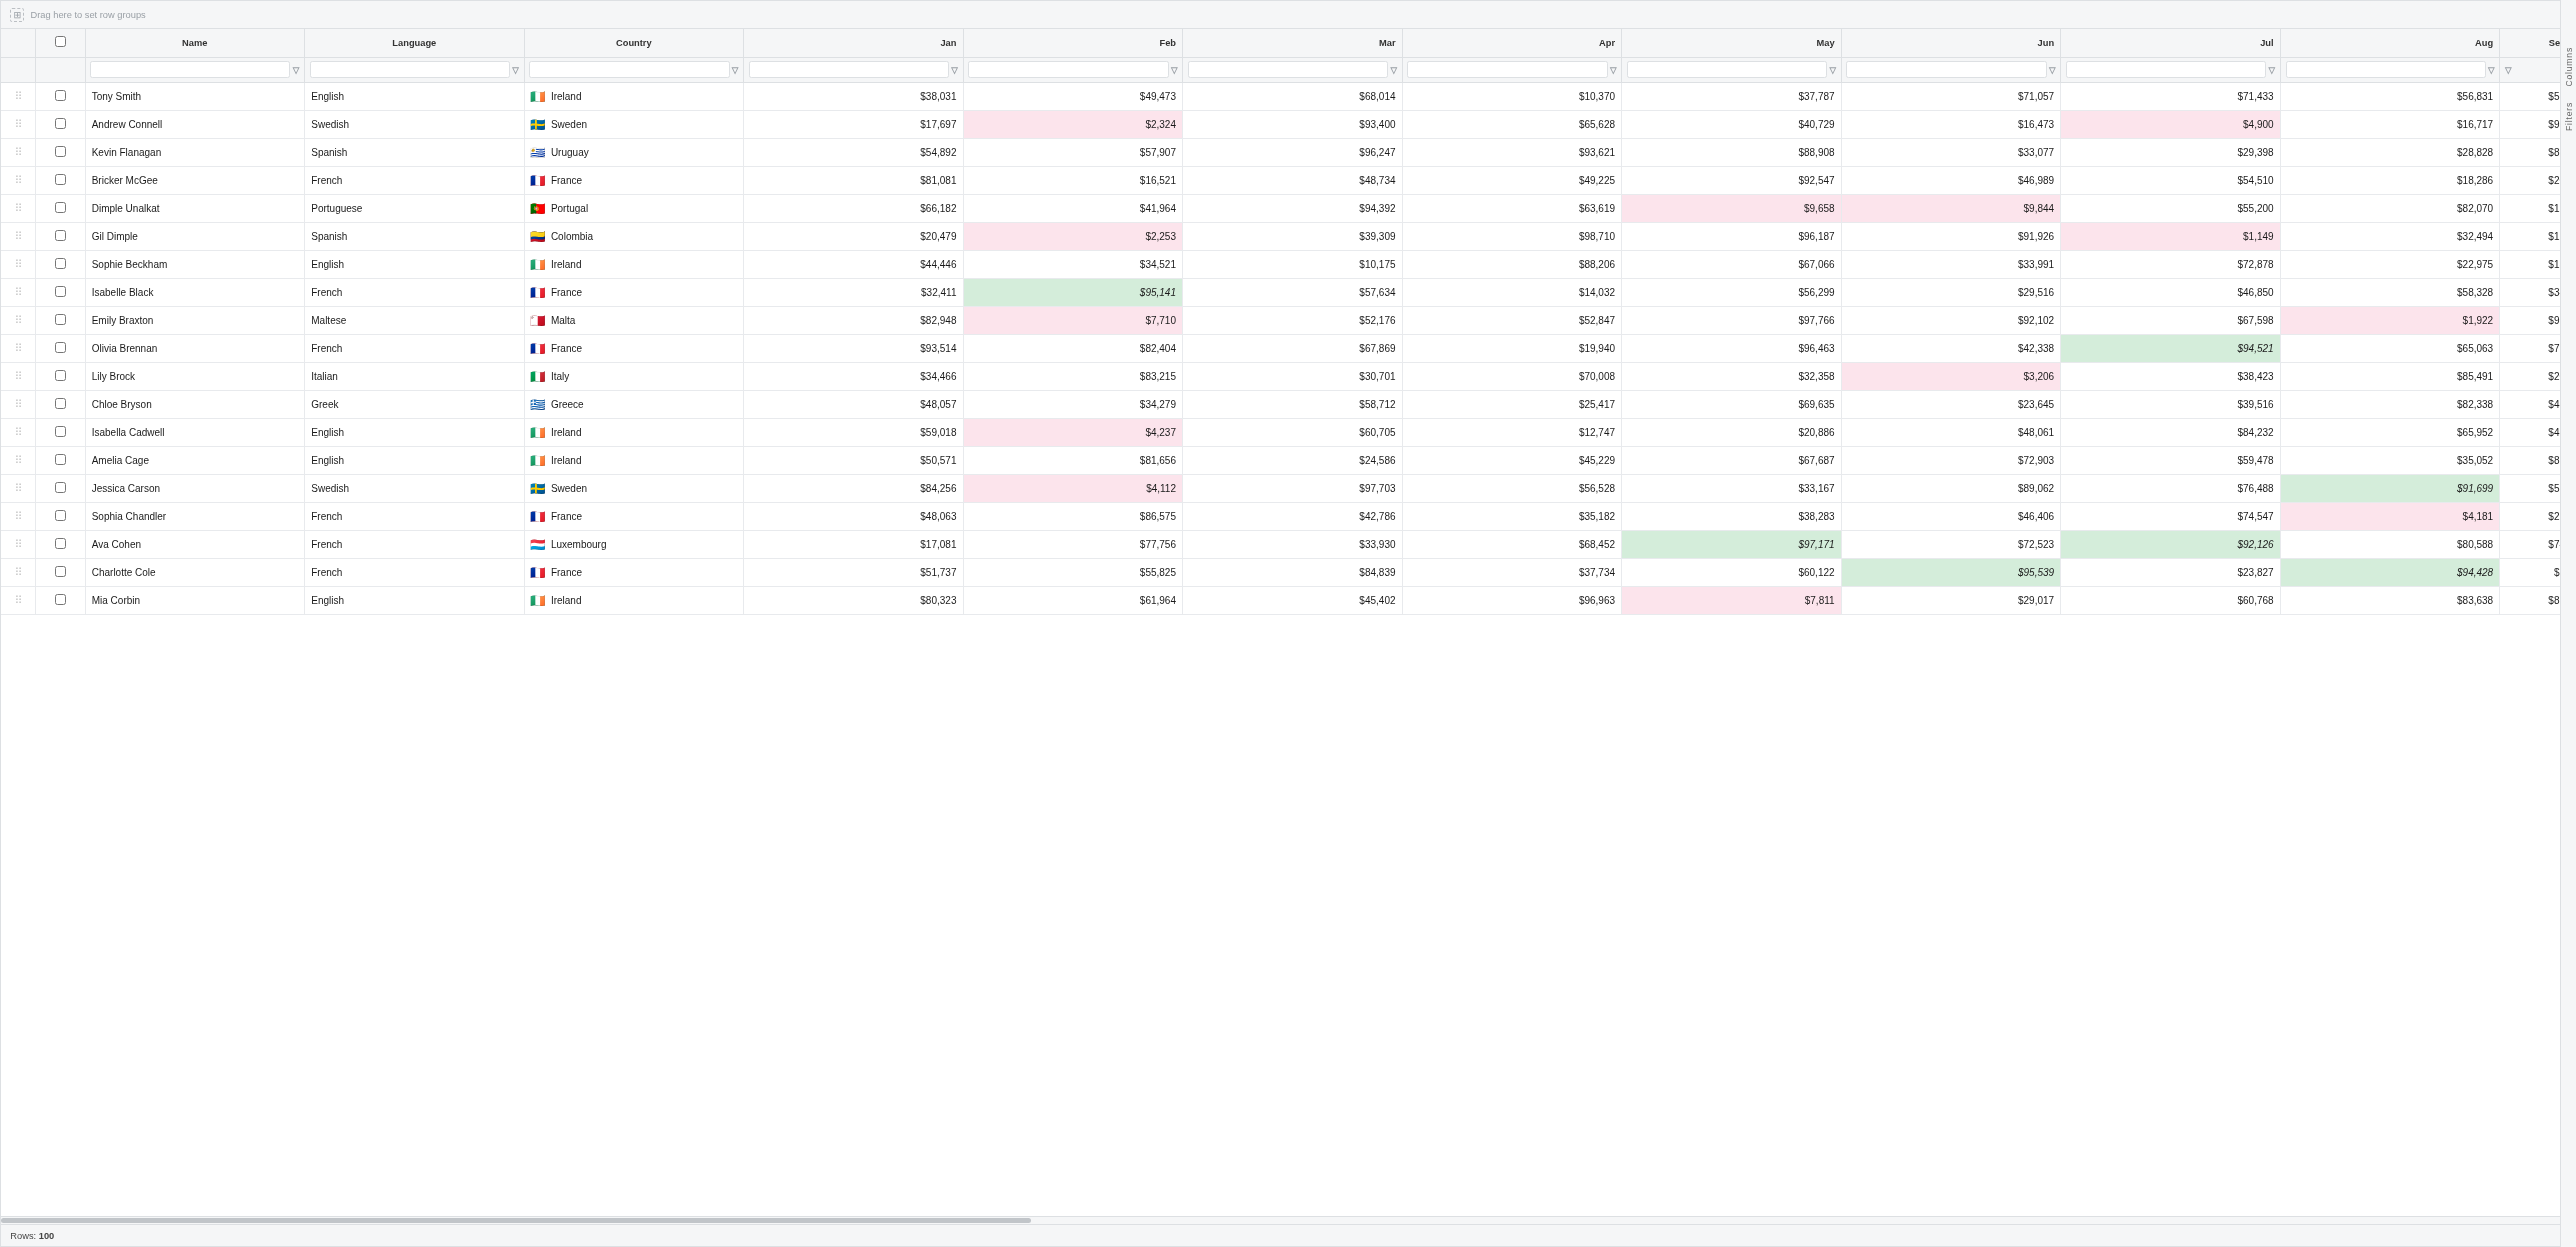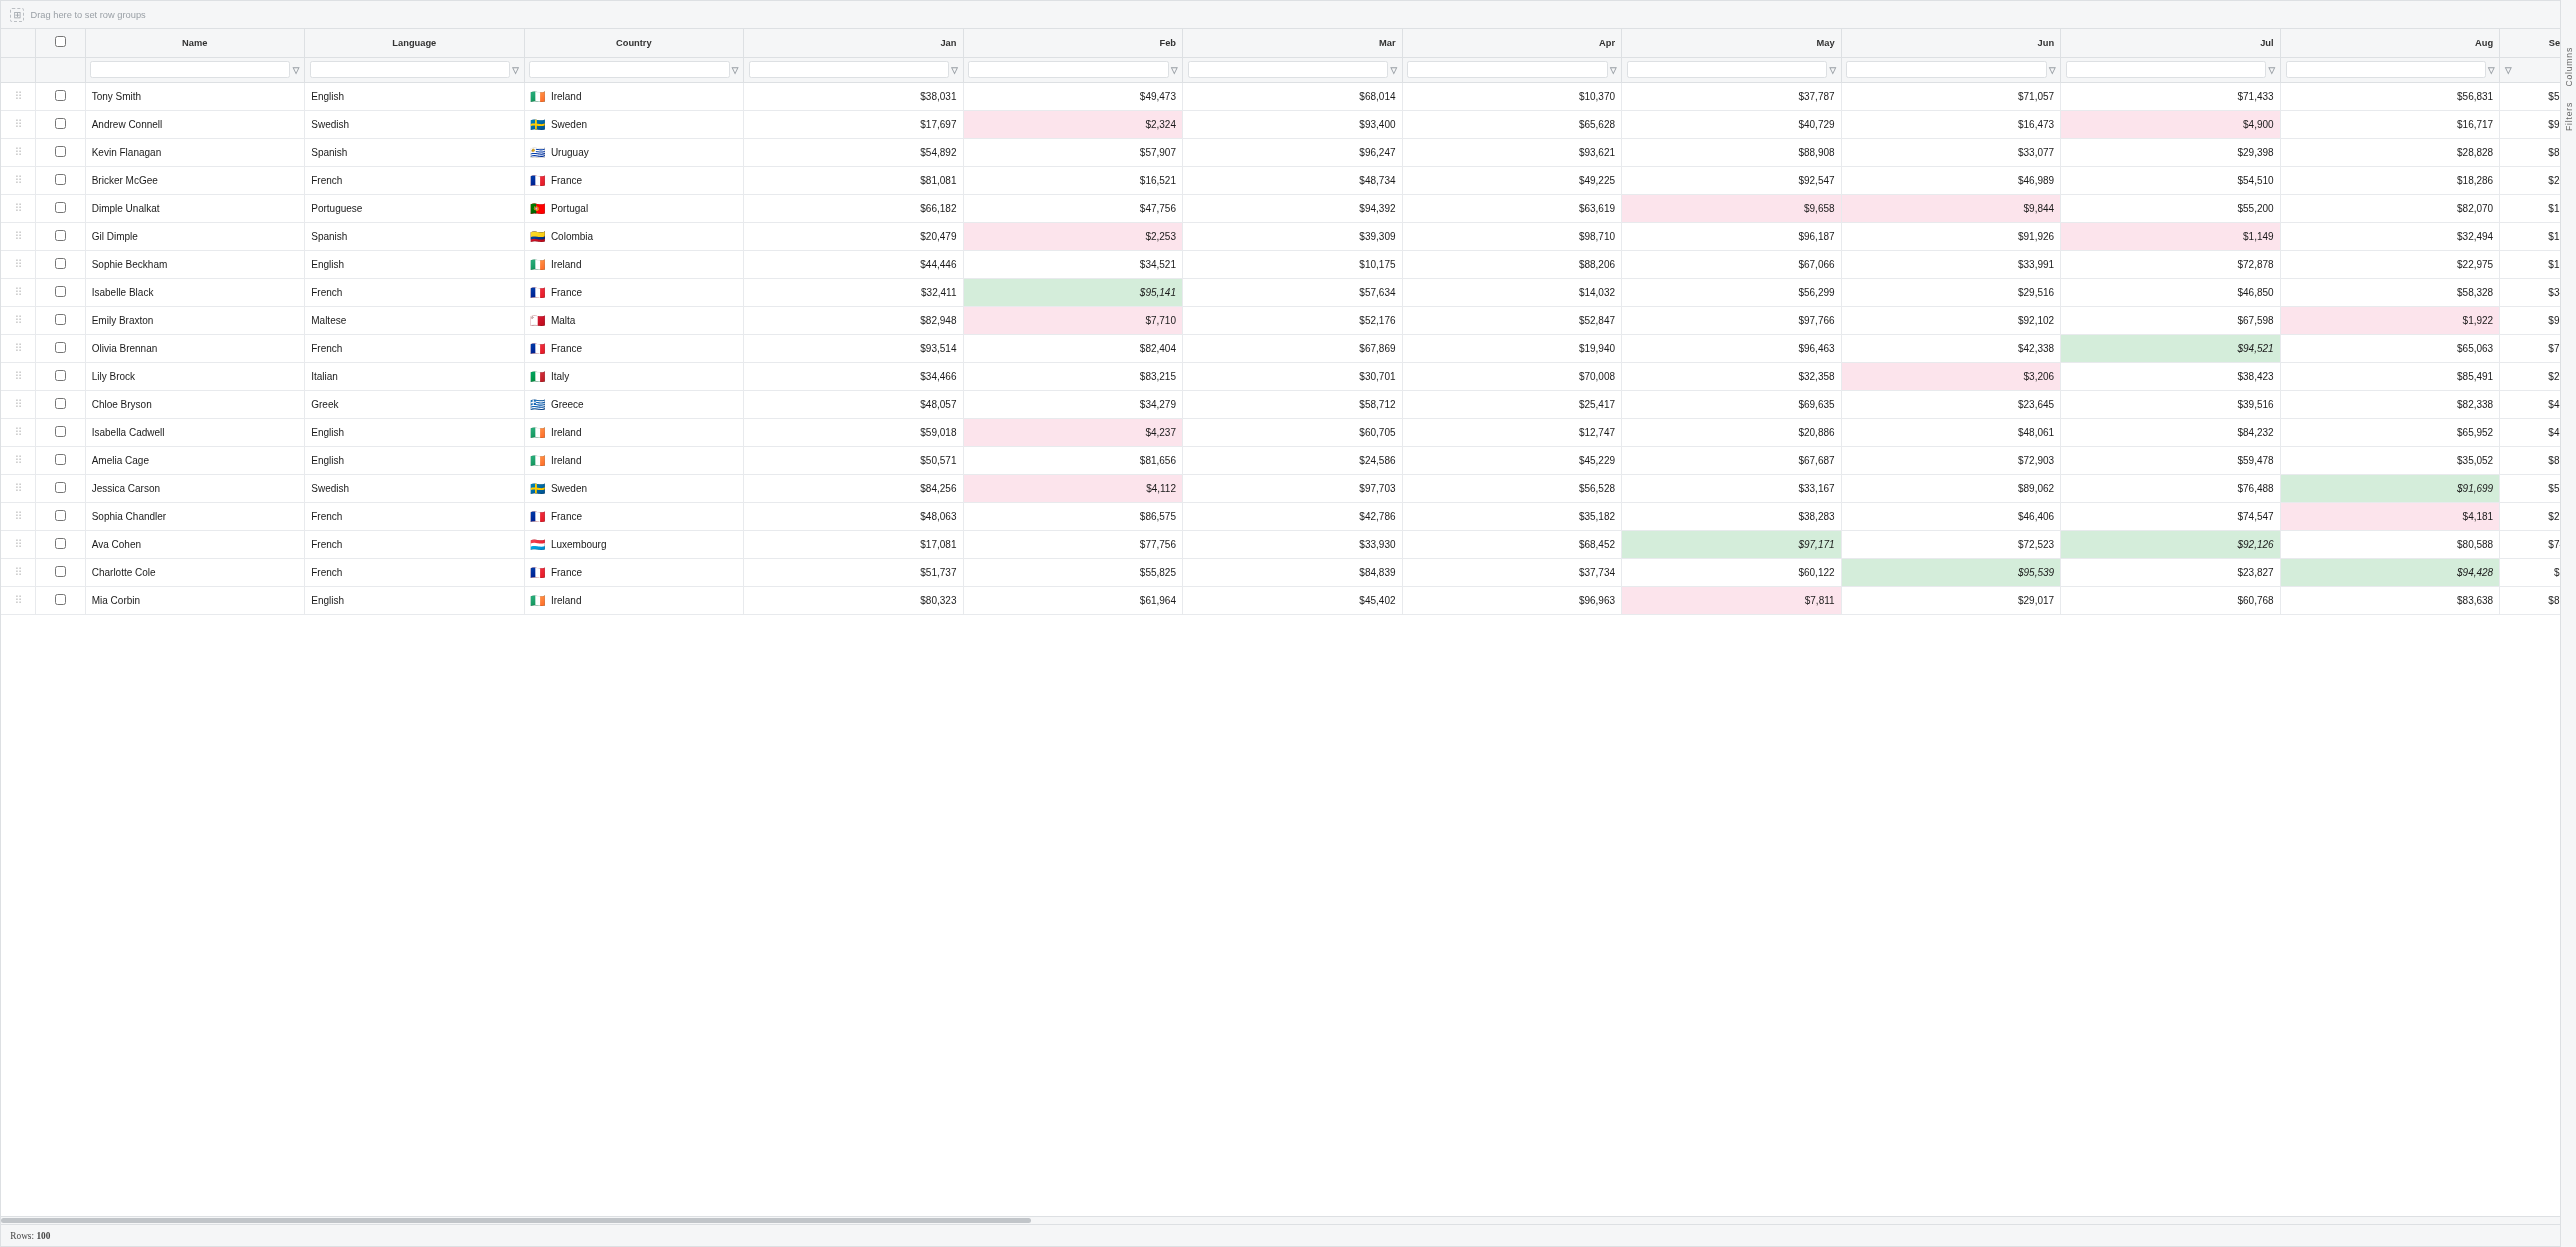--- a/index.html
+++ b/index.html
@@ -220,21 +220,20 @@
 
     .status-bar {
       height: 22px;
       background: #f5f6f7;
       border-top: 0.8px solid #dde0e3;
       display: flex;
       align-items: center;
       padding: 0 9.3px;
       font-size: 9.3px;
       color: #444;
-      font-family: Liberation Serif, serif;
     }
 
     .status-bar strong {
       font-weight: 700;
     }
 
     .scrollbar-track {
       height: 7.8px;
       background: #f5f6f7;
       border-top: 0.8px solid #dde0e3;
@@ -447,21 +446,21 @@
           <tr>
             <td class="col-drag"><span class="drag-dots" style="color:#ccc;">⠿</span></td>
             <td class="col-check"><input type="checkbox" style=""></td>
             <td class="col-name">Dimple Unalkat</td>
             <td class="col-language">Portuguese</td>
             <td class="col-country"><span class="cell-flag">
                 <span class="flag">🇵🇹</span>
                 <span>Portugal</span>
               </span></td>
             <td class="col-month">$66,182</td>
-            <td class="col-month">$47,756</td>
+            <td class="col-month">$41,964</td>
             <td class="col-month">$94,392</td>
             <td class="col-month">$63,619</td>
             <td class="col-month cell-low">$9,658</td>
             <td class="col-month cell-low">$9,844</td>
             <td class="col-month">$55,200</td>
             <td class="col-month">$82,070</td>
             <td class="col-sep">$16,</td>
           </tr>
           <tr>
             <td class="col-drag"><span class="drag-dots" style="color:#ccc;">⠿</span></td>

